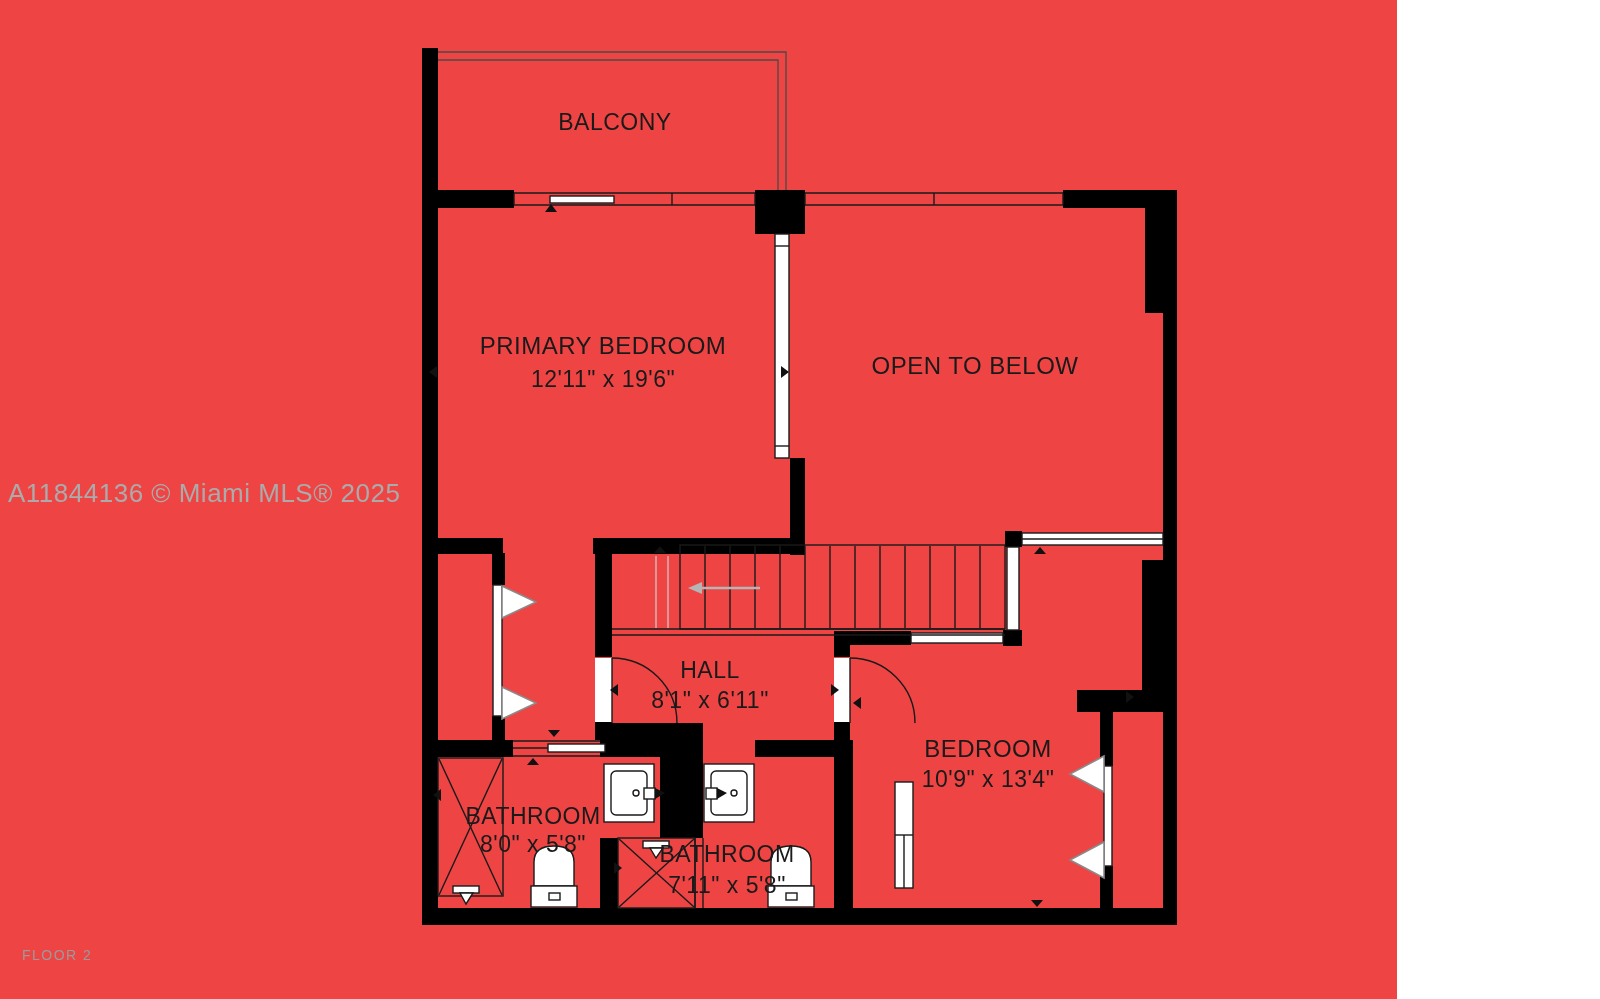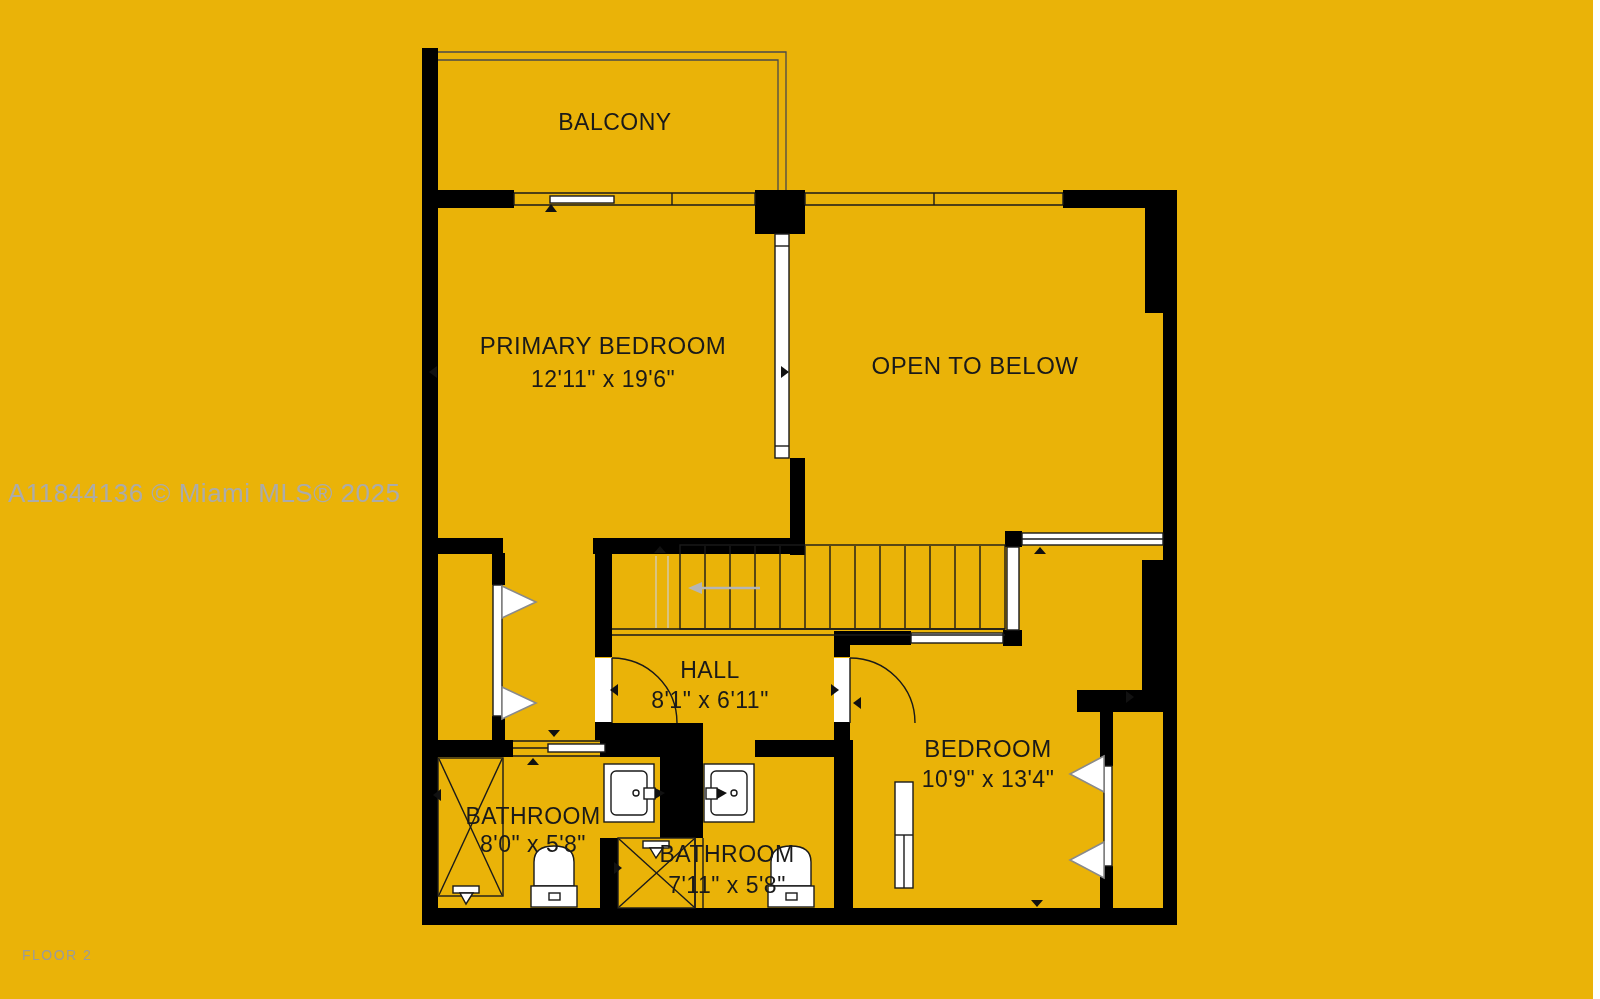--- a/index.html
+++ b/index.html
@@ -1,16 +1,16 @@
 <!DOCTYPE html>
 <html><head>
 <meta charset="utf-8">
 <style>
   html,body{margin:0;padding:0;background:#ffffff;}
-  .stage{position:relative;width:1593px;height:999px;background:#eab308;overflow:hidden;}
+  .stage{position:relative;width:1397px;height:999px;background:#ef4444;overflow:hidden;}
   svg text{font-family:"Liberation Sans","DejaVu Sans",sans-serif;fill:#1a1a1a;}
   .room{font-size:24px;letter-spacing:0.5px;}
   .room-sm{font-size:23px;letter-spacing:0.5px;}
   .dims{font-size:23px;letter-spacing:0.5px;}
   .watermark{font-size:26px;fill:#ababab;letter-spacing:0.5px;}
   .floorlabel{font-size:14px;fill:#9b9b9b;letter-spacing:1.5px;}
   .wall{fill:#000000;stroke:none;}
   .thin{stroke:#1a1a1a;stroke-width:1.4;fill:none;}
   .thinfill{stroke:#1a1a1a;stroke-width:1.4;fill:#ffffff;}
   .lite{stroke:#4a4a4a;stroke-width:1.3;fill:none;}

